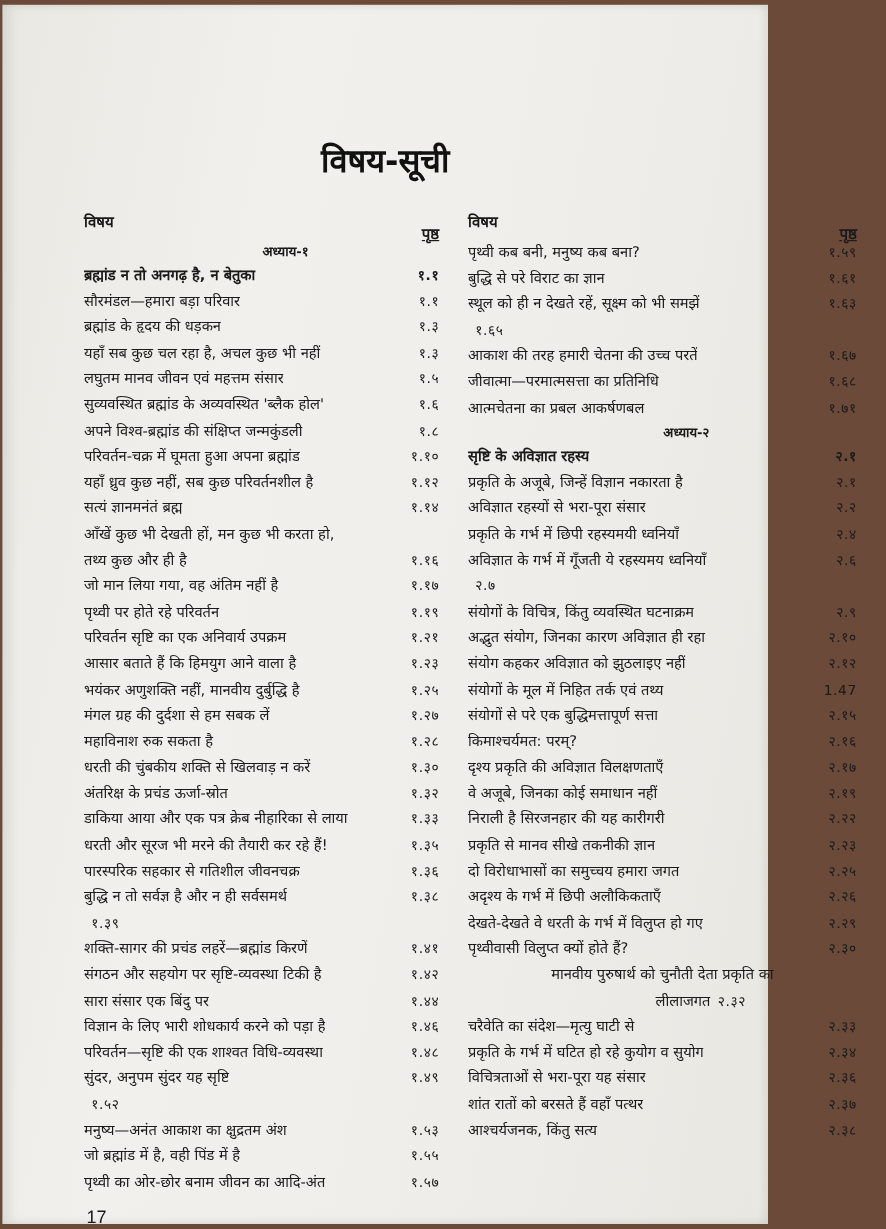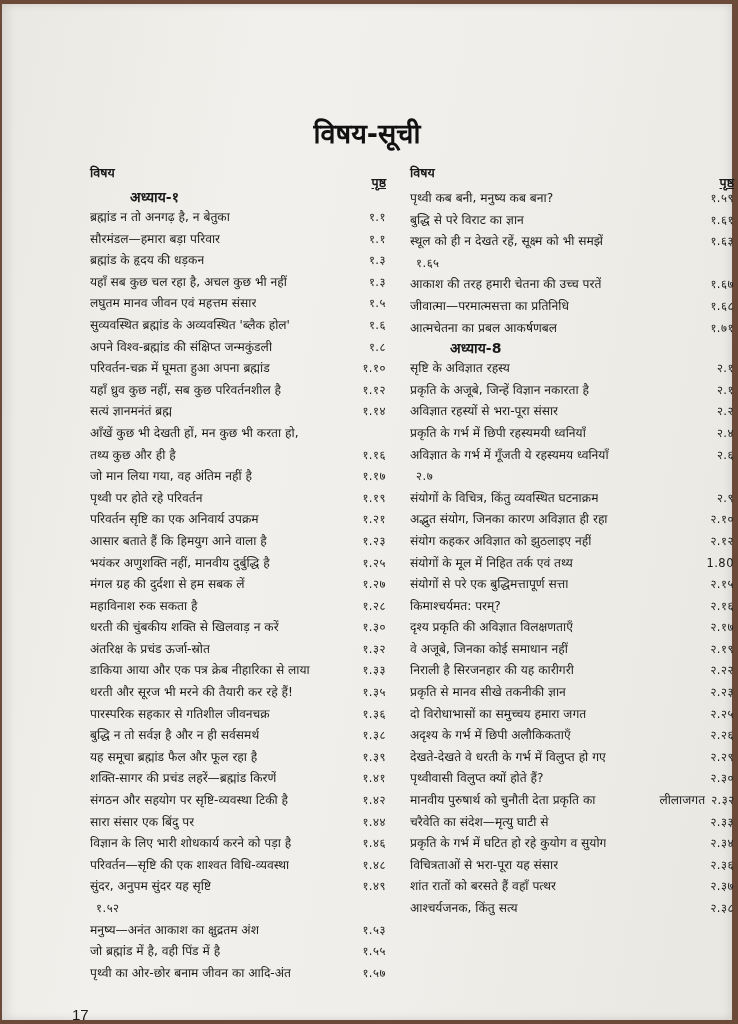--- a/index.html
+++ b/index.html
@@ -3,39 +3,39 @@
   <meta charset="utf-8">
   <style>
     html, body { margin: 0; padding: 0; }
     body {
       width: 738px; height: 1024px; overflow: hidden;
       background: #6b4a3a;
       font-family: "DejaVu Sans", "Liberation Sans", sans-serif;
       color: #1a1a1a;
     }
     .page {
-      position: absolute; left: 2px; top: 4px; width: 730px; height: 1016px;
+      position: absolute; left: 2px; top: 4px; width: 638px; height: 1016px;
       background: linear-gradient(100deg, #e9e8e3 0%, #f1f0ec 30%, #efeeea 60%, #e8e7e2 100%);
       box-shadow: inset 6px 0 10px rgba(0,0,0,0.08), inset -4px 0 6px rgba(0,0,0,0.06);
     }
     .title {
       position: absolute; left: 0; right: 0; top: 110px; text-align: center;
       font-size: 27px; font-weight: bold; color: #111;
     }
-    .col { position: absolute; top: 160px; margin-left: 20px; }
+    .col { position: absolute; top: 172px; }
     .col.left { left: 68px; width: 296px; }
     .col.right { left: 388px; width: 324px; }
     .hdr { display: flex; justify-content: space-between; font-weight: bold; font-size: 12.5px; height: 24px; }
     .hdr .pg { padding-top: 10px; text-decoration: underline; }
     .row { display: flex; justify-content: space-between; align-items: flex-end; font-size: 12.2px; line-height: 21.6px; white-space: nowrap; }
     .row .t { overflow: hidden; }
     .row .p { font-size: 11.5px; padding-left: 6px; letter-spacing: 0.5px; }
-    .row.bold .t, .row.bold .p { font-weight: normal; }
-    .chapter { text-align: left; font-size: 14px; line-height: 19px; font-weight: bold; padding-left: 40px; }
-    .row.wrap { align-items: center; line-height: 21.6px; }
+    .row.bold .t, .row.bold .p { font-weight: bold; }
+    .chapter { text-align: center; font-size: 11px; line-height: 19px; font-weight: bold; padding-left: 40px; }
+    .row.wrap { flex-direction: column; align-items: center; line-height: 21.6px; }
     .row.wrap .line2 { display: flex; justify-content: space-between; }
     .row.wrap .line2 .t { padding-left: 64px; }
     .pagenum { position: absolute; left: 70px; top: 1002px; font-family: Liberation Sans, sans-serif; font-size: 15px; }
   </style>
 </head>
 <body>
 
 <div class="page">
   <div class="title">विषय-सूची</div>
 
@@ -140,21 +140,20 @@
         </div>
         <div class="row">
           <span class="t">पारस्परिक सहकार से गतिशील जीवनचक्र</span>
           <span class="p">१.३६</span>
         </div>
         <div class="row">
           <span class="t">बुद्धि न तो सर्वज्ञ है और न ही सर्वसमर्थ</span>
           <span class="p">१.३८</span>
         </div>
         <div class="row">
-          <span class="t">यह समूचा ब्रह्मांड फैल और फूल रहा है</span>
           <span class="p">१.३९</span>
         </div>
         <div class="row">
           <span class="t">शक्ति-सागर की प्रचंड लहरें—ब्रह्मांड किरणें</span>
           <span class="p">१.४१</span>
         </div>
         <div class="row">
           <span class="t">संगठन और सहयोग पर सृष्टि-व्यवस्था टिकी है</span>
           <span class="p">१.४२</span>
         </div>
@@ -219,21 +218,21 @@
         </div>
         <div class="row">
           <span class="t">जीवात्मा—परमात्मसत्ता का प्रतिनिधि</span>
           <span class="p">१.६८</span>
         </div>
         <div class="row">
           <span class="t">आत्मचेतना का प्रबल आकर्षणबल</span>
           <span class="p">१.७१</span>
         </div>
       </div>
-    <div class="chapter">अध्याय-8</div>
+    <div class="chapter">अध्याय-२</div>
     <div id="right-entries">
         <div class="row bold">
           <span class="t">सृष्टि के अविज्ञात रहस्य</span>
           <span class="p">२.१</span>
         </div>
         <div class="row">
           <span class="t">प्रकृति के अजूबे, जिन्हें विज्ञान नकारता है</span>
           <span class="p">२.१</span>
         </div>
         <div class="row">
@@ -258,21 +257,21 @@
         <div class="row">
           <span class="t">अद्भुत संयोग, जिनका कारण अविज्ञात ही रहा</span>
           <span class="p">२.१०</span>
         </div>
         <div class="row">
           <span class="t">संयोग कहकर अविज्ञात को झुठलाइए नहीं</span>
           <span class="p">२.१२</span>
         </div>
         <div class="row">
           <span class="t">संयोगों के मूल में निहित तर्क एवं तथ्य</span>
-          <span class="p">1.80</span>
+          <span class="p">1.47</span>
         </div>
         <div class="row">
           <span class="t">संयोगों से परे एक बुद्धिमत्तापूर्ण सत्ता</span>
           <span class="p">२.१५</span>
         </div>
         <div class="row">
           <span class="t">किमाश्चर्यमत: परम्?</span>
           <span class="p">२.१६</span>
         </div>
         <div class="row">

